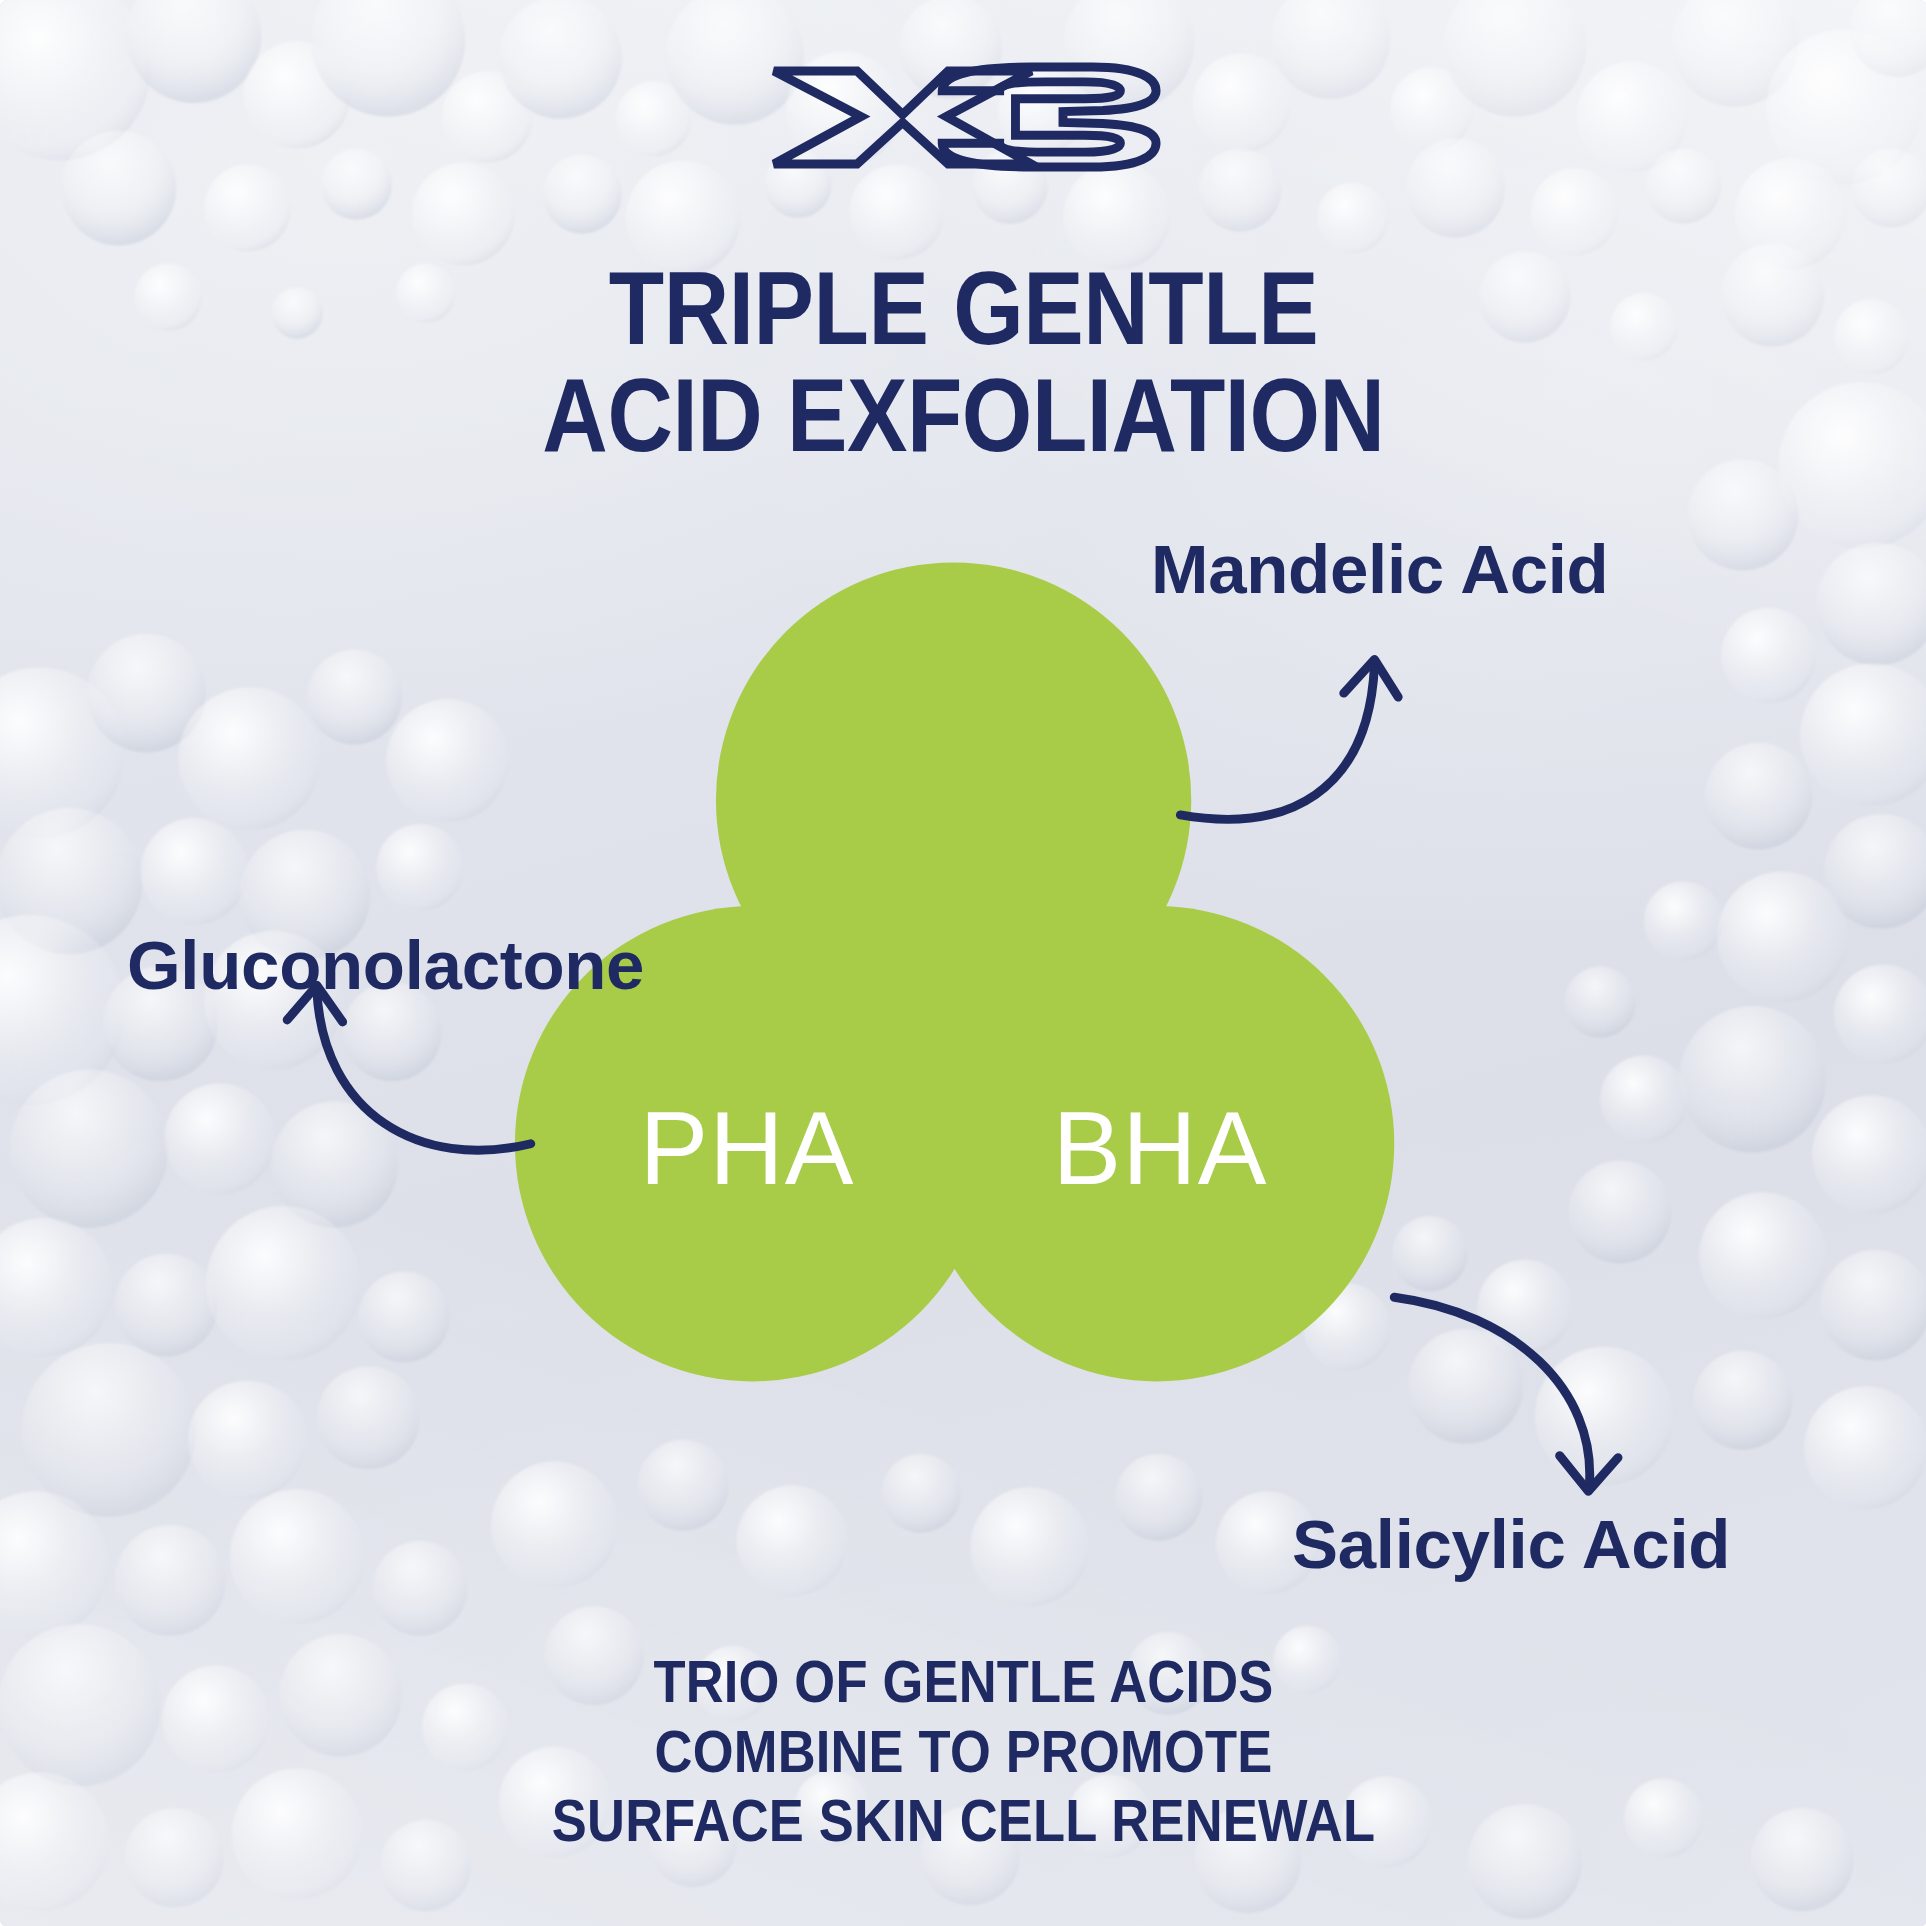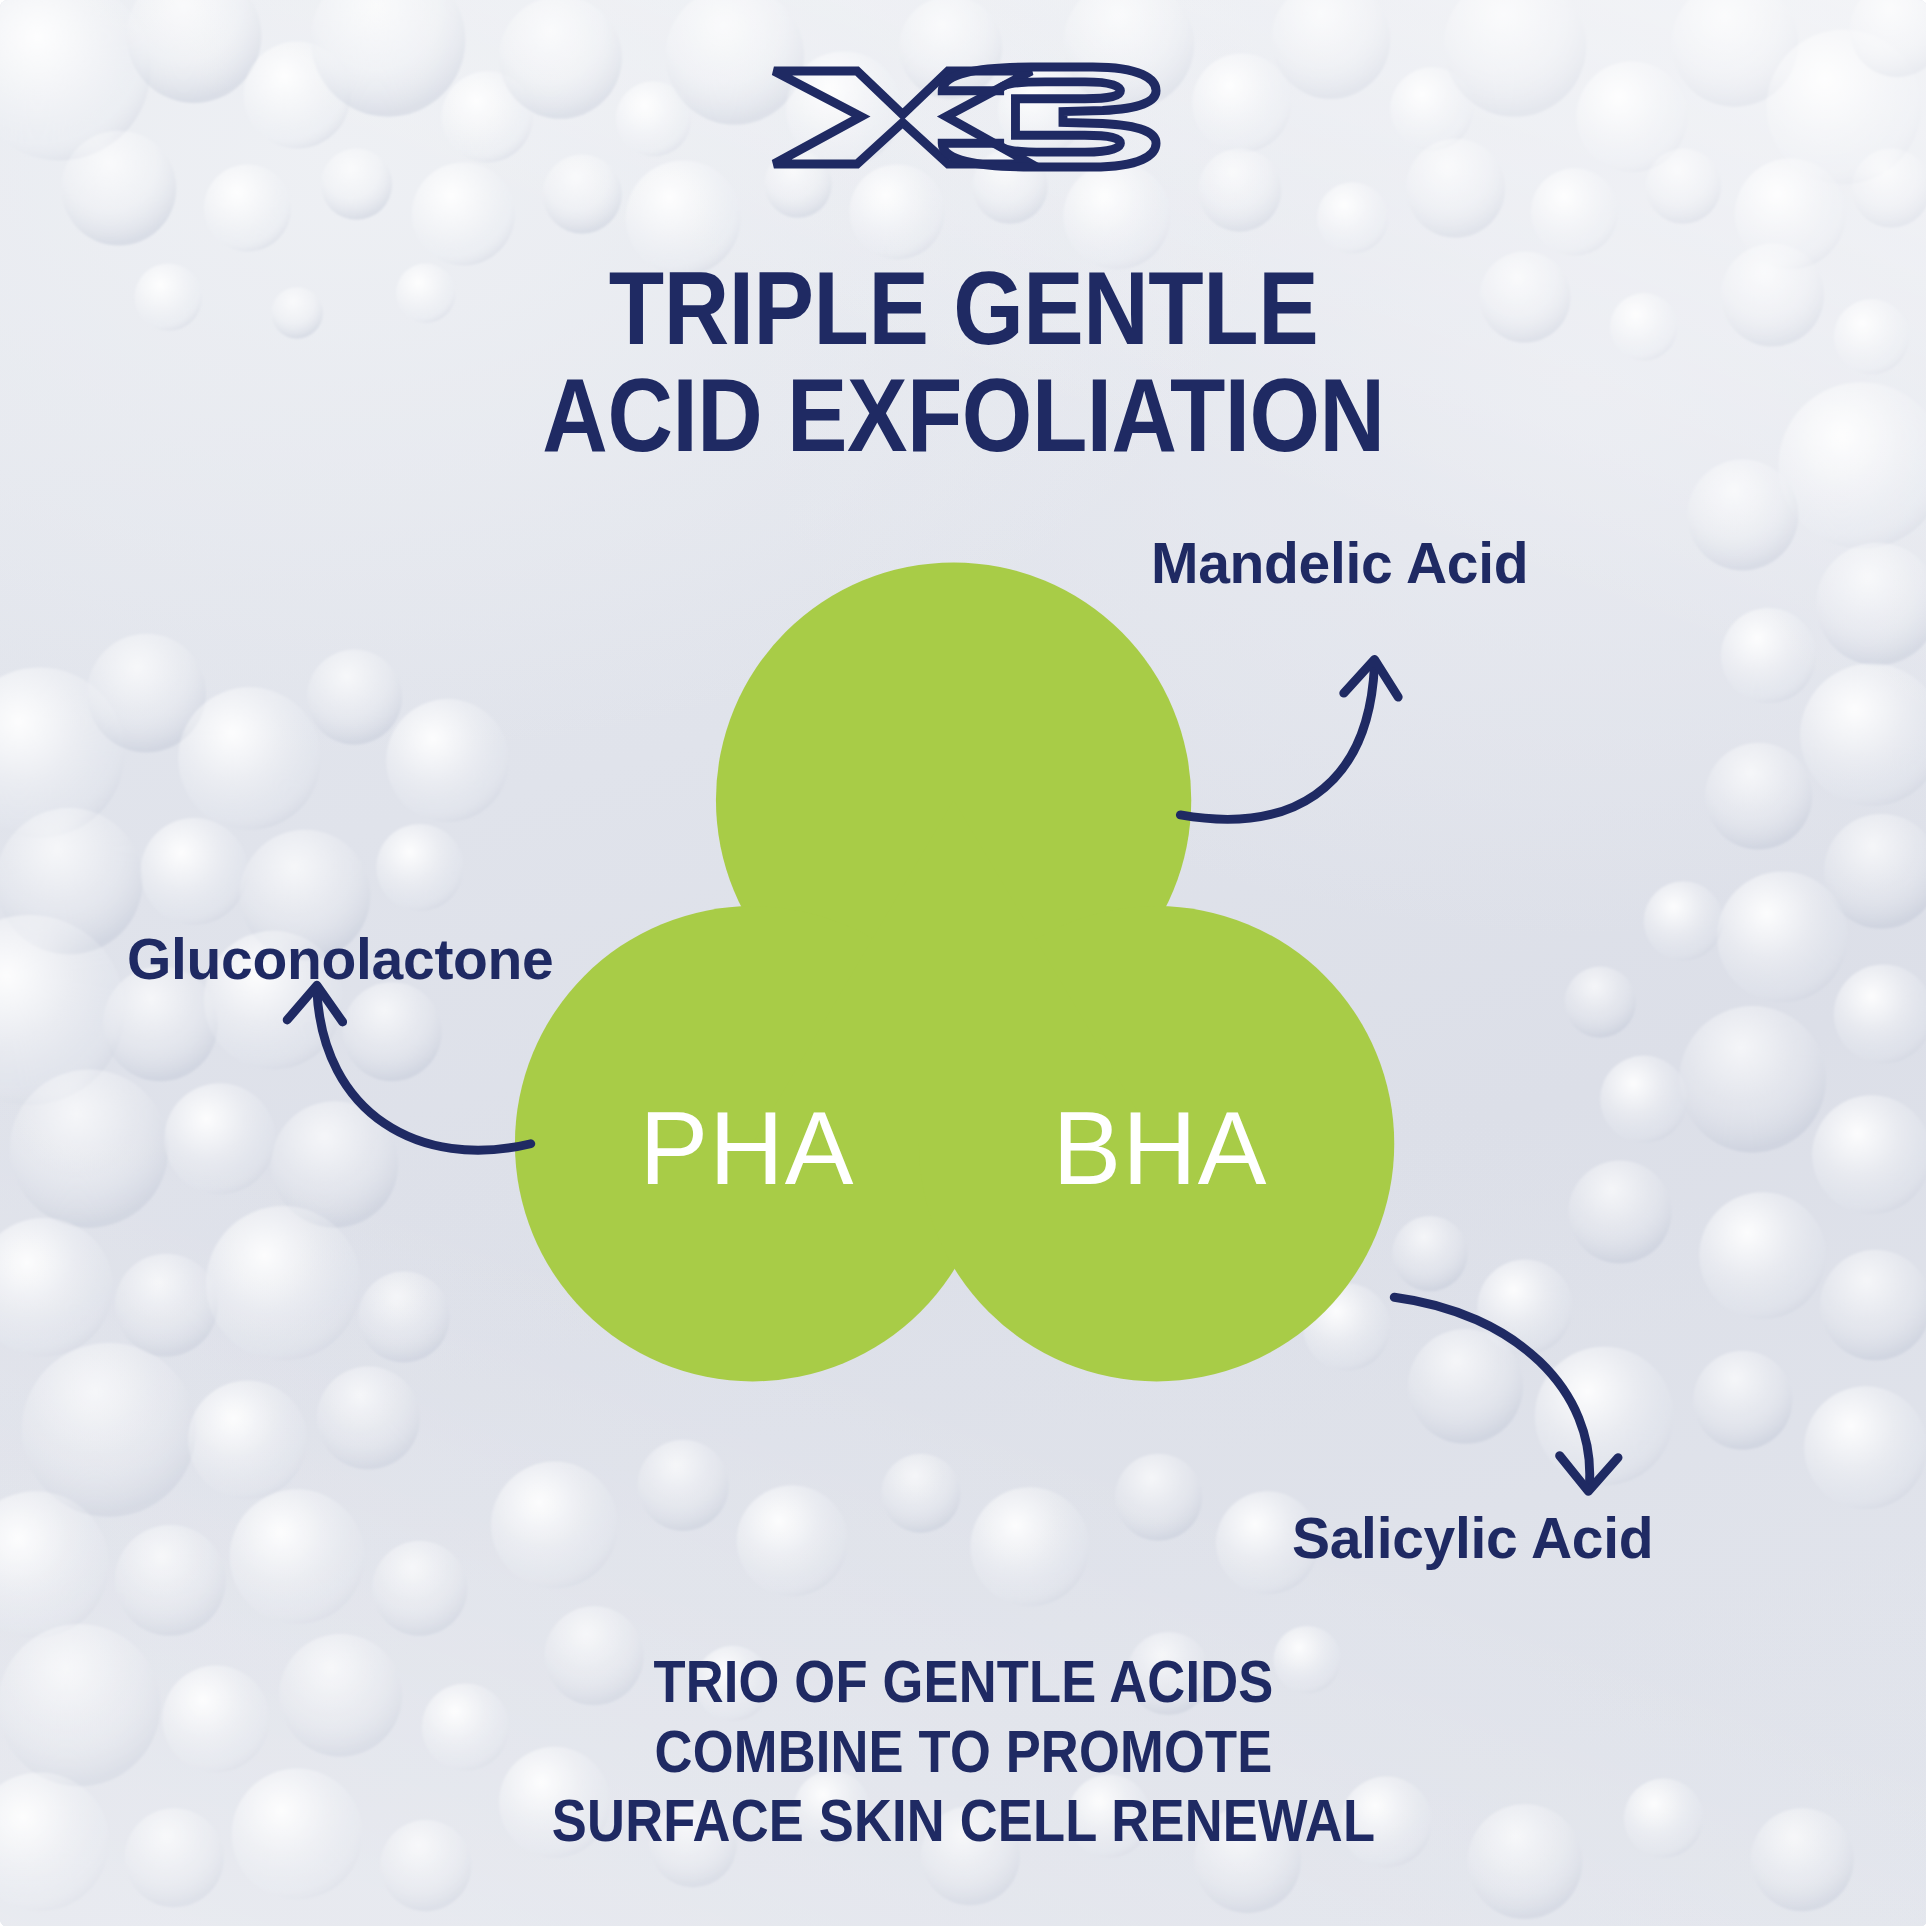--- a/index.html
+++ b/index.html
@@ -82,21 +82,21 @@
     white-space: nowrap;
     transform: translate(-50%, -50%);
     line-height: 1;
   }
 
   
   .arrow-label {
     position: absolute;
     color: #1f2a63;
     font-weight: 700;
-    font-size: 57px;
+    font-size: 69px;
     white-space: nowrap;
     letter-spacing: -0.3px;
     line-height: 1;
   }
   #label-mandelic   { left: 1151px; top: 535px; }
   #label-gluconolactone { left: 127px; top: 931px; }
   #label-salicylic  { left: 1292px; top: 1510px; }
 
   
   #caption {

